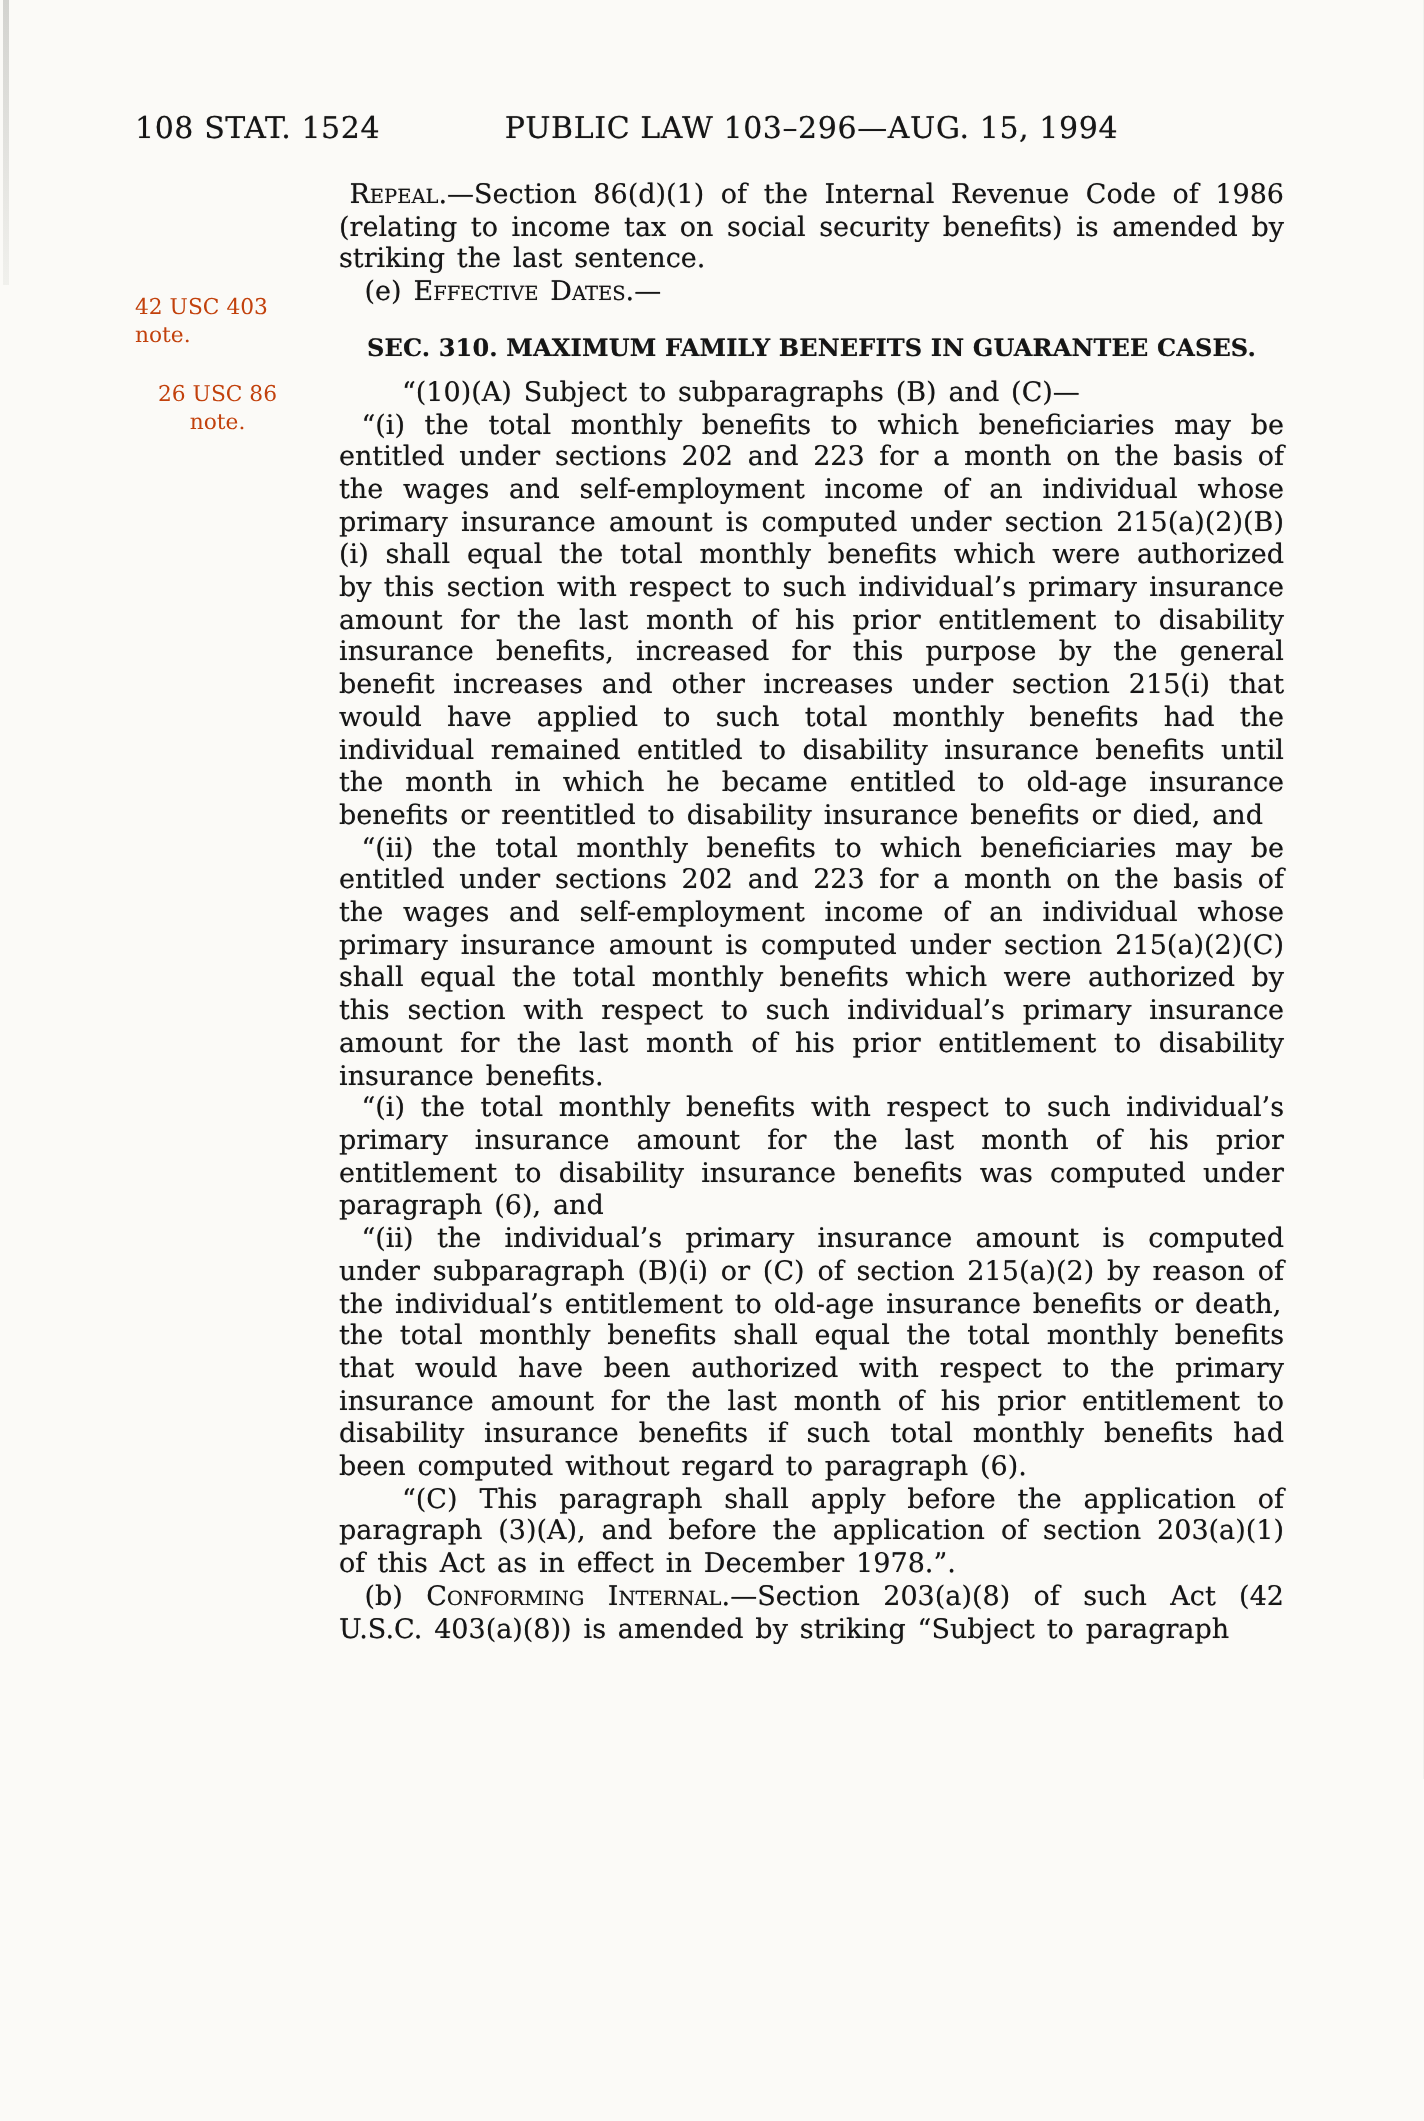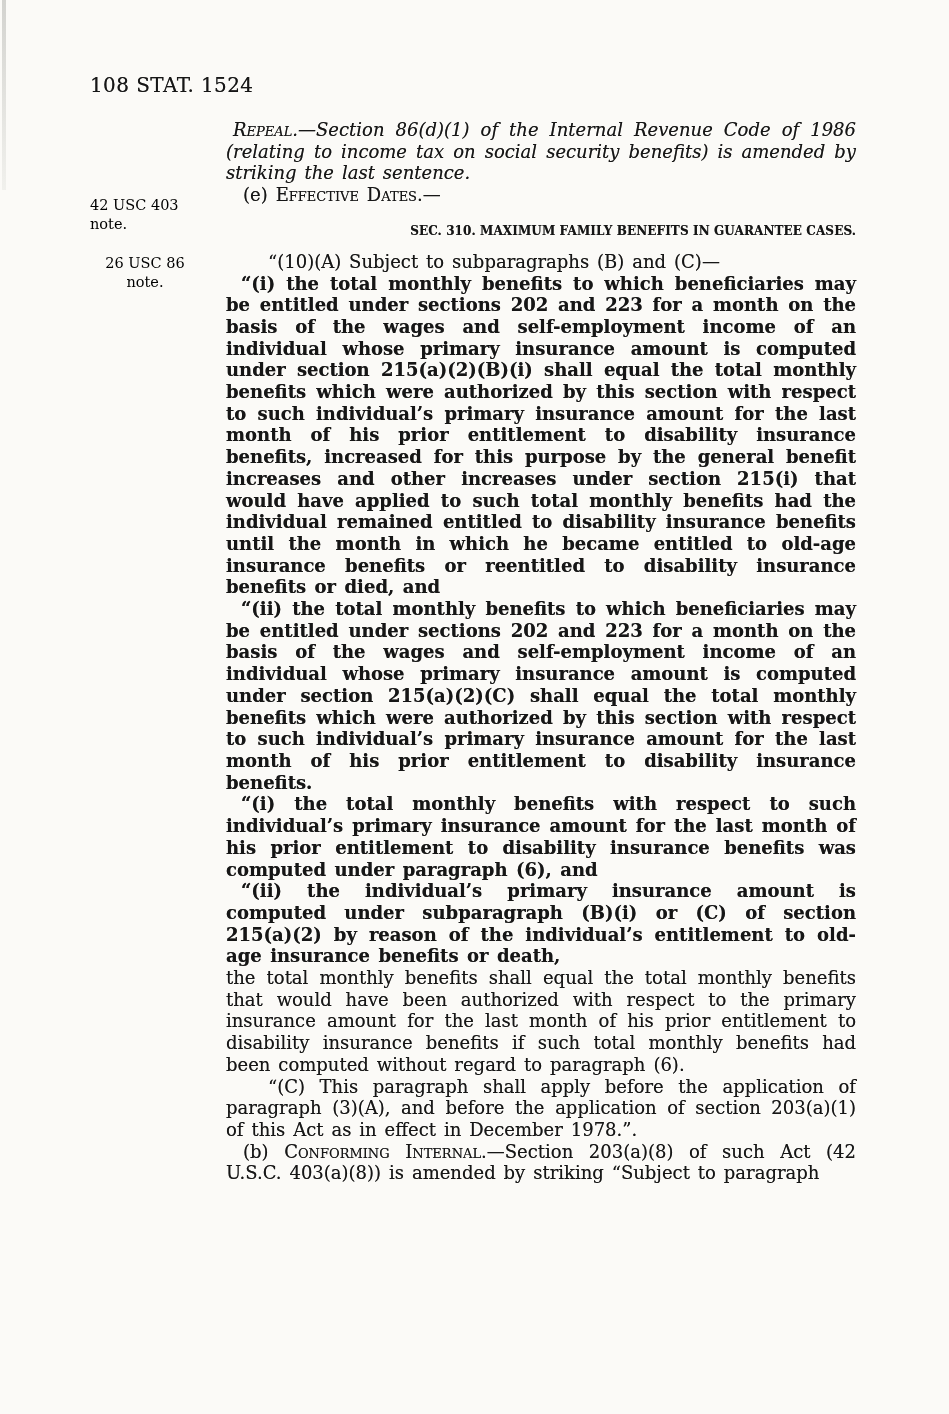--- a/index.html
+++ b/index.html
@@ -23,53 +23,54 @@
     text-shadow:0 0 .5px rgba(0,0,0,.6);
   }
   .header-center {
     position:absolute; left:226px; top:73px; width:630px;
     text-align:center; font-size:20px; letter-spacing:.4px; white-space:nowrap;
     text-shadow:0 0 .5px rgba(0,0,0,.6);
   }
   .margin-note {
     position:absolute; left:90px; width:110px;
     font-size:14.5px; line-height:18.5px; text-align:left;
-    color:#000000;
+    color:#c2410c;
   }
   .margin-note.n1 { top:196px; }
   .margin-note.n2 { top:254px;text-align:center; }
   .statute-body {
     position:absolute; left:226px; top:119px; width:630px;
     font-size:18px; line-height:21.7px;
     text-align:justify; word-spacing:2.2px;
     text-shadow:0 0 .45px rgba(0,0,0,.55);
   }
   .statute-body p { margin:0; }
-  .cont    { text-indent:7px;font-style:italic; }
+  .cont    { text-indent:7px; }
   .sub     { text-indent:17px; }
   .num     { margin-left:16px; text-indent:16px; }
   .qpara   { text-indent:42px; }
-  .qclause { margin-left:47px; text-indent:15px;font-weight:bold; }
+  .qclause { margin-left:47px; text-indent:15px; }
   .flush   { text-indent:0; }
   .sec-heading {
-    font-weight:bold; font-size:12px; line-height:19px;
+    font-weight:bold; font-size:16px; line-height:19px;
     margin:16px 0 10px 0 !important;
-    letter-spacing:.1px; word-spacing:0; text-align:right;
+    letter-spacing:.1px; word-spacing:0; text-align:center;
   }
   .sc { font-variant:small-caps; }
 </style>
 </head>
 <body>
 
 <div class="page">
 
   <div class="edge-artifact"></div>
 
   <div class="header-left">108 STAT. 1524</div>
 
+  <div class="header-center">PUBLIC LAW 103–296—AUG. 15, 1994</div>
 
   <div class="margin-note n1">42 USC 403 note.</div>
 
   <div class="margin-note n2">26 USC 86 note.</div>
 
   <div class="statute-body">
 
     <p class="cont"><span class="sc">Repeal.</span><span>—Section 86(d)(1) of the Internal Revenue Code of 1986 (relating to income tax on social security benefits) is amended by striking the last sentence.</span></p>
 
     <p class="sub"><span>(e) </span><span class="sc">Effective Dates.</span><span>—</span></p>

